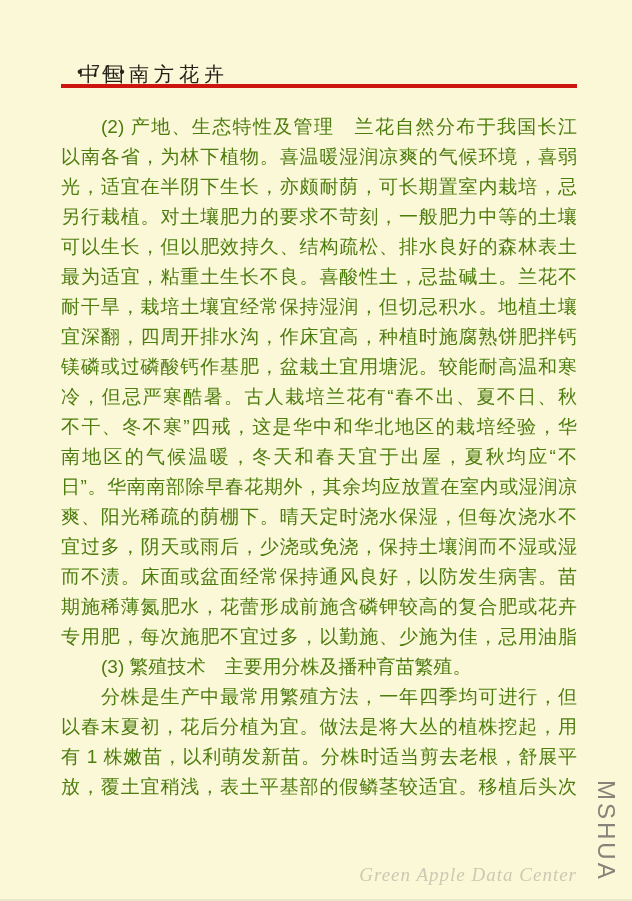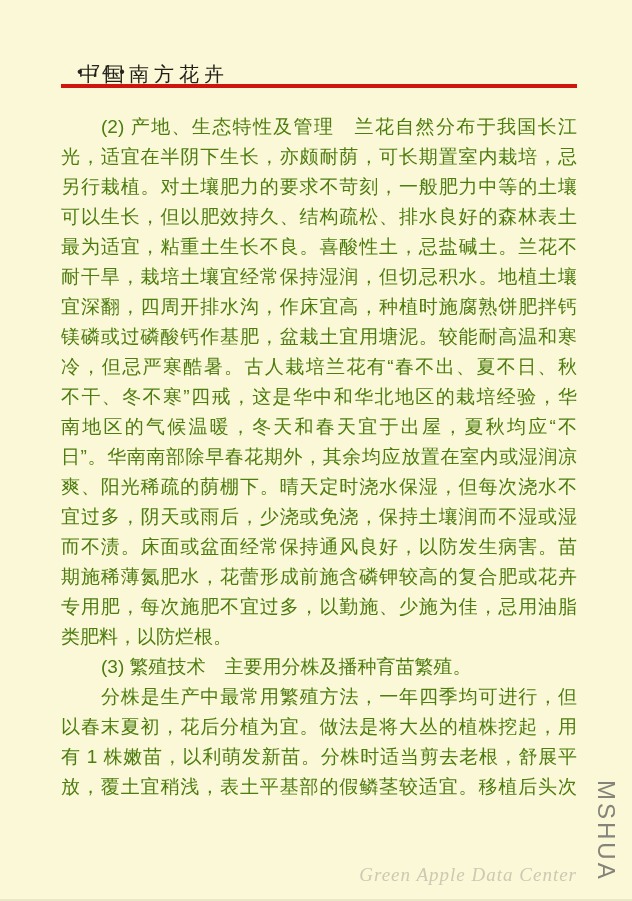--- a/index.html
+++ b/index.html
@@ -63,37 +63,37 @@
 
   <div class="pagenum">• 74 •</div>
 
   <div class="title">中国南方花卉</div>
 
   <div class="rule"></div>
 
   <div class="bodytext">
 
   <div class="line indent fill">(2) 产地、生态特性及管理　兰花自然分布于我国长江</div>
+      <div class="line fill">以南各省，为林下植物。喜温暖湿润凉爽的气候环境，喜弱</div>
       <div class="line fill">光，适宜在半阴下生长，亦颇耐荫，可长期置室内栽培，忌</div>
       <div class="line fill">另行栽植。对土壤肥力的要求不苛刻，一般肥力中等的土壤</div>
       <div class="line fill">可以生长，但以肥效持久、结构疏松、排水良好的森林表土</div>
       <div class="line fill">最为适宜，粘重土生长不良。喜酸性土，忌盐碱土。兰花不</div>
       <div class="line fill">耐干旱，栽培土壤宜经常保持湿润，但切忌积水。地植土壤</div>
       <div class="line fill">宜深翻，四周开排水沟，作床宜高，种植时施腐熟饼肥拌钙</div>
       <div class="line fill">镁磷或过磷酸钙作基肥，盆栽土宜用塘泥。较能耐高温和寒</div>
       <div class="line fill">冷，但忌严寒酷暑。古人栽培兰花有“春不出、夏不日、秋</div>
       <div class="line fill">不干、冬不寒”四戒，这是华中和华北地区的栽培经验，华</div>
       <div class="line fill">南地区的气候温暖，冬天和春天宜于出屋，夏秋均应“不</div>
       <div class="line fill">日”。华南南部除早春花期外，其余均应放置在室内或湿润凉</div>
       <div class="line fill">爽、阳光稀疏的荫棚下。晴天定时浇水保湿，但每次浇水不</div>
       <div class="line fill">宜过多，阴天或雨后，少浇或免浇，保持土壤润而不湿或湿</div>
       <div class="line fill">而不渍。床面或盆面经常保持通风良好，以防发生病害。苗</div>
       <div class="line fill">期施稀薄氮肥水，花蕾形成前施含磷钾较高的复合肥或花卉</div>
       <div class="line fill">专用肥，每次施肥不宜过多，以勤施、少施为佳，忌用油脂</div>
-      <div class="line">类肥料，以防烂根。</div>
       <div class="line indent">(3) 繁殖技术　主要用分株及播种育苗繁殖。</div>
       <div class="line indent fill">分株是生产中最常用繁殖方法，一年四季均可进行，但</div>
       <div class="line fill">以春末夏初，花后分植为宜。做法是将大丛的植株挖起，用</div>
       <div class="line fill">有 1 株嫩苗，以利萌发新苗。分株时适当剪去老根，舒展平</div>
       <div class="line fill">放，覆土宜稍浅，表土平基部的假鳞茎较适宜。移植后头次</div>
     </div>
 
   <div class="watermark">Green Apple Data Center</div>
 
   <div class="sidelabel">MSHUA</div>

